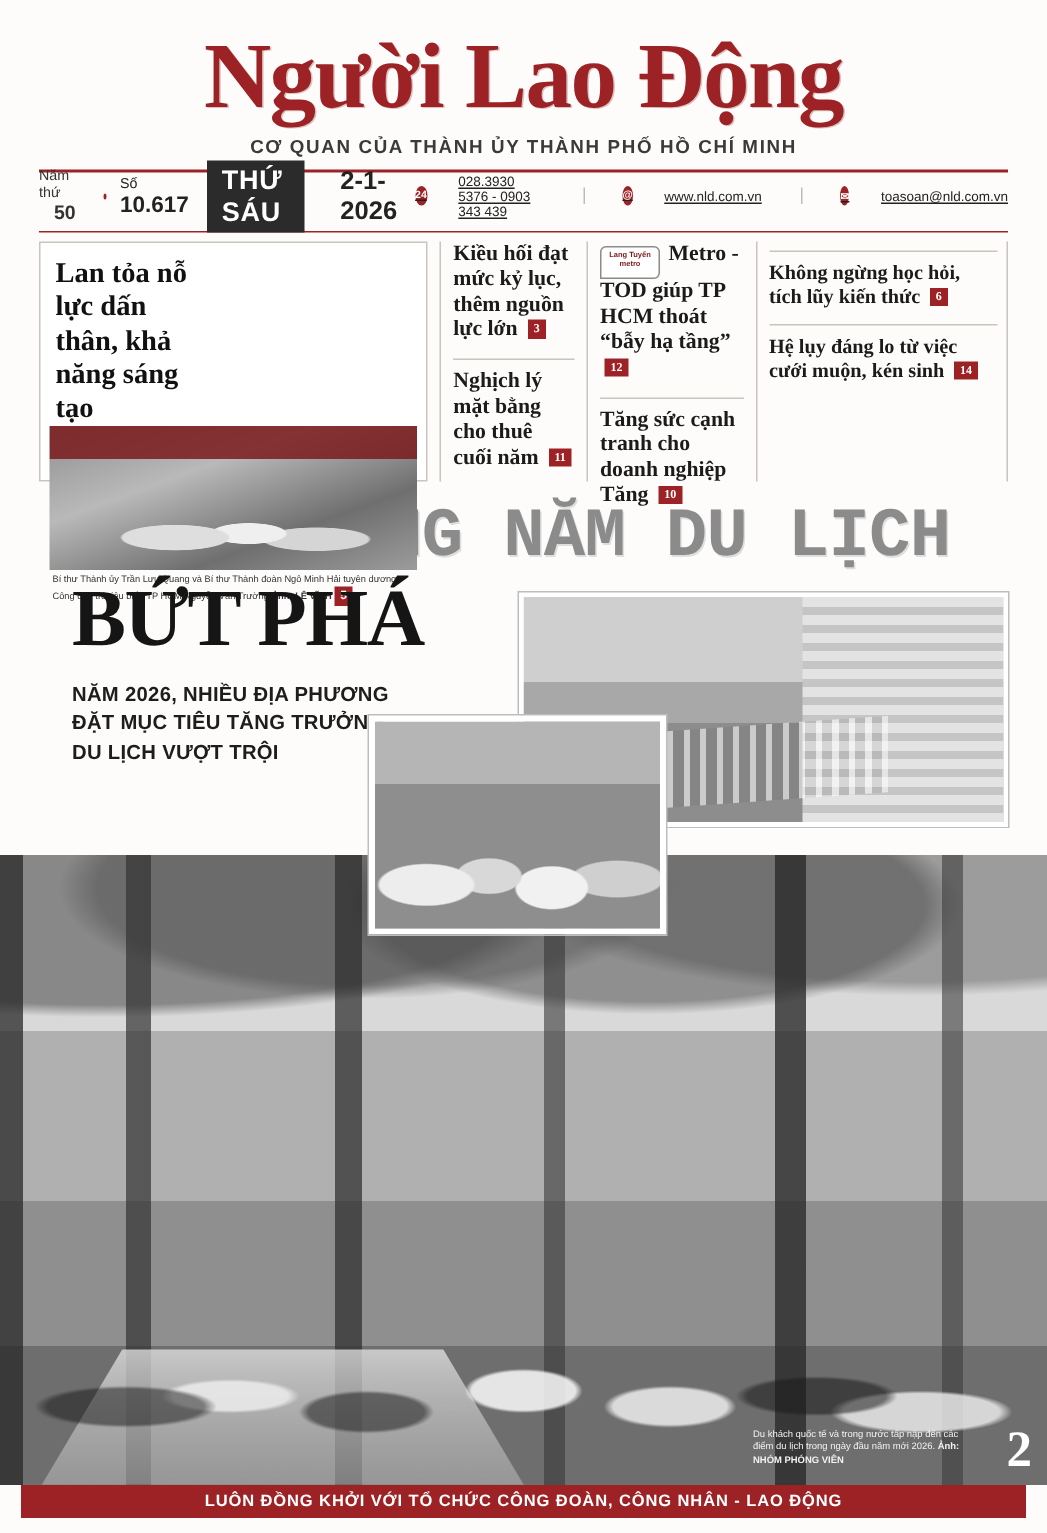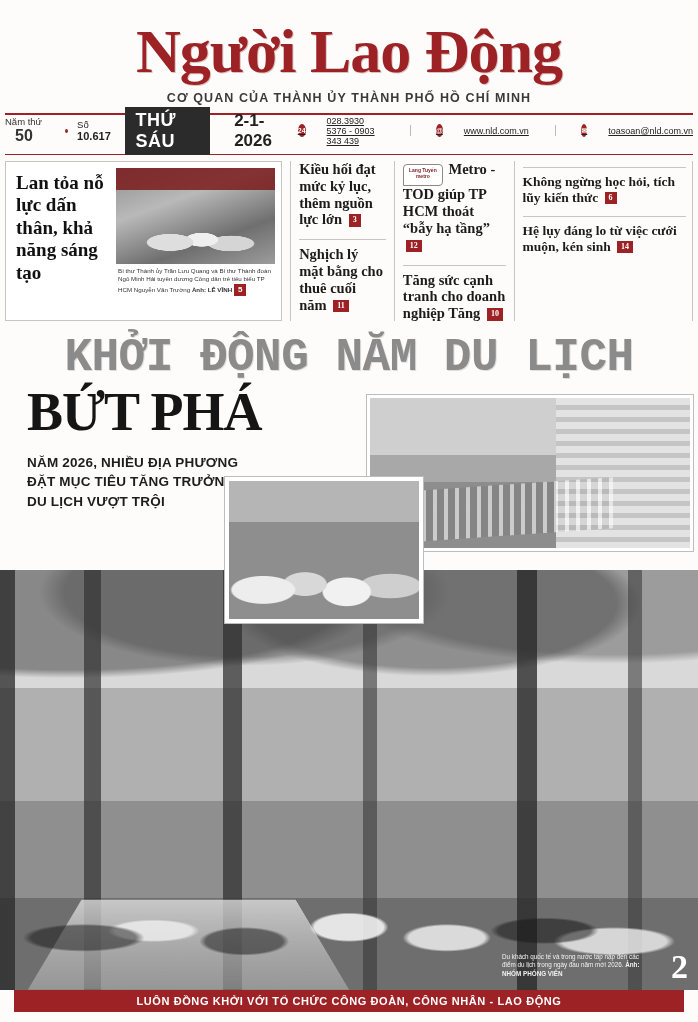--- a/index.html
+++ b/index.html
@@ -13,21 +13,21 @@
     font-family: "Liberation Sans", sans-serif;
     color: #111;
     overflow: hidden;
   }
   .page {
     position: relative;
     width: 698px;
     height: 1022px;
     background: #fdfcfa;
     box-sizing: border-box;
-    padding: 0 5px;
+    padding: 0 26px;
   }
 
   
   .masthead {
     padding-top: 22px;
     text-align: center;
   }
   .masthead-title {
     font-family: "Liberation Serif", serif;
     font-weight: bold;
@@ -60,30 +60,30 @@
     height: 26px;
     font-size: 10px;
     color: #222;
     gap: 6px;
     padding: 3px 0 2px 0;
   }
   .infobar .year {
     font-size: 9.5px;
     color: #333;
   }
-  .infobar .year b { font-size: 16px; margin-left: 10px; }
+  .infobar .year b { font-size: 13px; margin-left: 10px; }
   .infobar .dot {
     width: 4px; height: 4px; border-radius: 50%;
     background: #9d2226; display: inline-block;
     margin: 0 3px;
   }
   .infobar .issue {
     font-size: 9.5px;
   }
-  .infobar .issue b { font-size: 11px; text-align: center; }
+  .infobar .issue b { font-size: 15px; text-align: center; }
   .infobar .daybox {
     background: #2b2b2b;
     color: #fff;
     font-weight: bold;
     font-size: 18px;
     letter-spacing: 0.5px;
     padding: 3px 10px;
     margin-left: 6px;
   }
   .infobar .date {
@@ -122,20 +122,21 @@
     margin-top: 6px;
     height: 160px;
   }
   .teaser-left {
     width: 278px;
     border: 1px solid #c9c4bd;
     display: flex;
     padding: 6px;
     box-sizing: border-box;
     background: #fff;
+    flex-direction: column;
   }
   .teaser-left .headline {
     font-family: "Liberation Serif", serif;
     font-weight: bold;
     font-size: 19px;
     line-height: 1.18;
     width: 104px;
     padding: 4px 4px 0 4px;
     box-sizing: border-box;
   }

